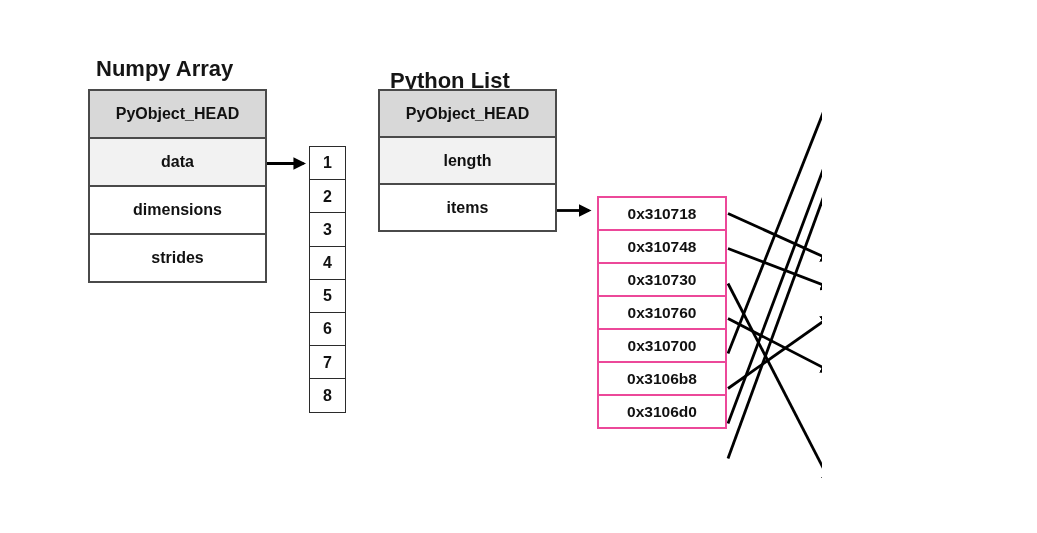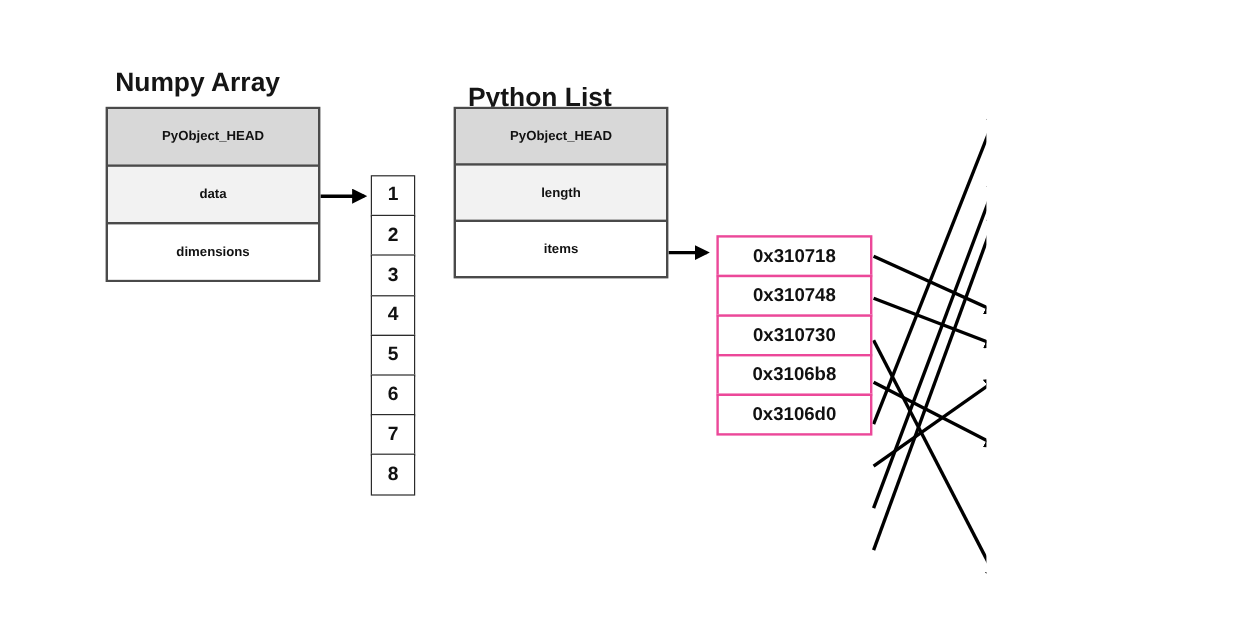--- a/index.html
+++ b/index.html
@@ -12,21 +12,21 @@
     position:relative;width:822px;height:533px;background:#fff;overflow:hidden;
     font-family:"Liberation Sans", sans-serif;color:var(--text);
   }
   .title{
     position:absolute;margin:0;font-size:22px;font-weight:bold;color:#151515;
     letter-spacing:0px;
   }
   .tbl{position:absolute;border:2px solid var(--border);background:#fff;}
   .trow{
     display:flex;align-items:center;justify-content:center;
-    font-size:11px;font-weight:bold;background:var(--cell_fill);
+    font-size:16px;font-weight:bold;background:var(--cell_fill);
   }
   .trow + .trow{border-top:2px solid var(--border);}
   #numpy-table .trow{height:46px;}
   #pylist-table .trow{height:45px;}
   .trow.head{background:var(--header_fill);}
   .trow.sub{background:var(--subheader_fill);}
   .vcol{position:absolute;}
   .bcell{
     box-sizing:border-box;height:34.8px;border:1.6px solid #2b2b2b;margin-top:-1.6px;
     background:#fff;display:flex;align-items:center;justify-content:center;
@@ -88,20 +88,21 @@
       <line x1="728" y1="423.5" x2="831" y2="148.625" stroke="#000000" stroke-width="2.8" marker-end="url(#ah)"></line>
       <line x1="728" y1="458.5" x2="831" y2="176.5" stroke="#000000" stroke-width="2.8" marker-end="url(#ah)"></line>
     </svg>
 
   <h2 class="title" style="left:96px;top:56px">Numpy Array</h2>
 
   <div class="tbl" id="numpy-table" style="left:88px;top:89px;width:175px">
     <div class="trow head">PyObject_HEAD</div>
     <div class="trow sub">data</div>
     <div class="trow">dimensions</div>
+    <div class="trow">strides</div>
   </div>
 
   <div class="vcol" id="buffer" style="left:309px;top:146px;width:37px">
       <div class="bcell">1</div>
       <div class="bcell">2</div>
       <div class="bcell">3</div>
       <div class="bcell">4</div>
       <div class="bcell">5</div>
       <div class="bcell">6</div>
       <div class="bcell">7</div>
@@ -113,20 +114,22 @@
   <div class="tbl" id="pylist-table" style="left:378px;top:89px;width:175px">
     <div class="trow head">PyObject_HEAD</div>
     <div class="trow sub">length</div>
     <div class="trow">items</div>
   </div>
 
   <div class="vcol" id="pointers" style="left:597px;top:196px;width:130px">
       <div class="hcell">0x310718</div>
       <div class="hcell">0x310748</div>
       <div class="hcell">0x310730</div>
+      <div class="hcell">0x310760</div>
+      <div class="hcell">0x310700</div>
       <div class="hcell">0x3106b8</div>
       <div class="hcell">0x3106d0</div>
     </div>
 
   <div id="memcol" style="left:834px;top:58px;width:51px;height:446px">
       <div class="mpair">
         <div class="mhead">
           <div class="mhead-txt">
             <span>PyObject_</span>
             <span>HEAD</span>

